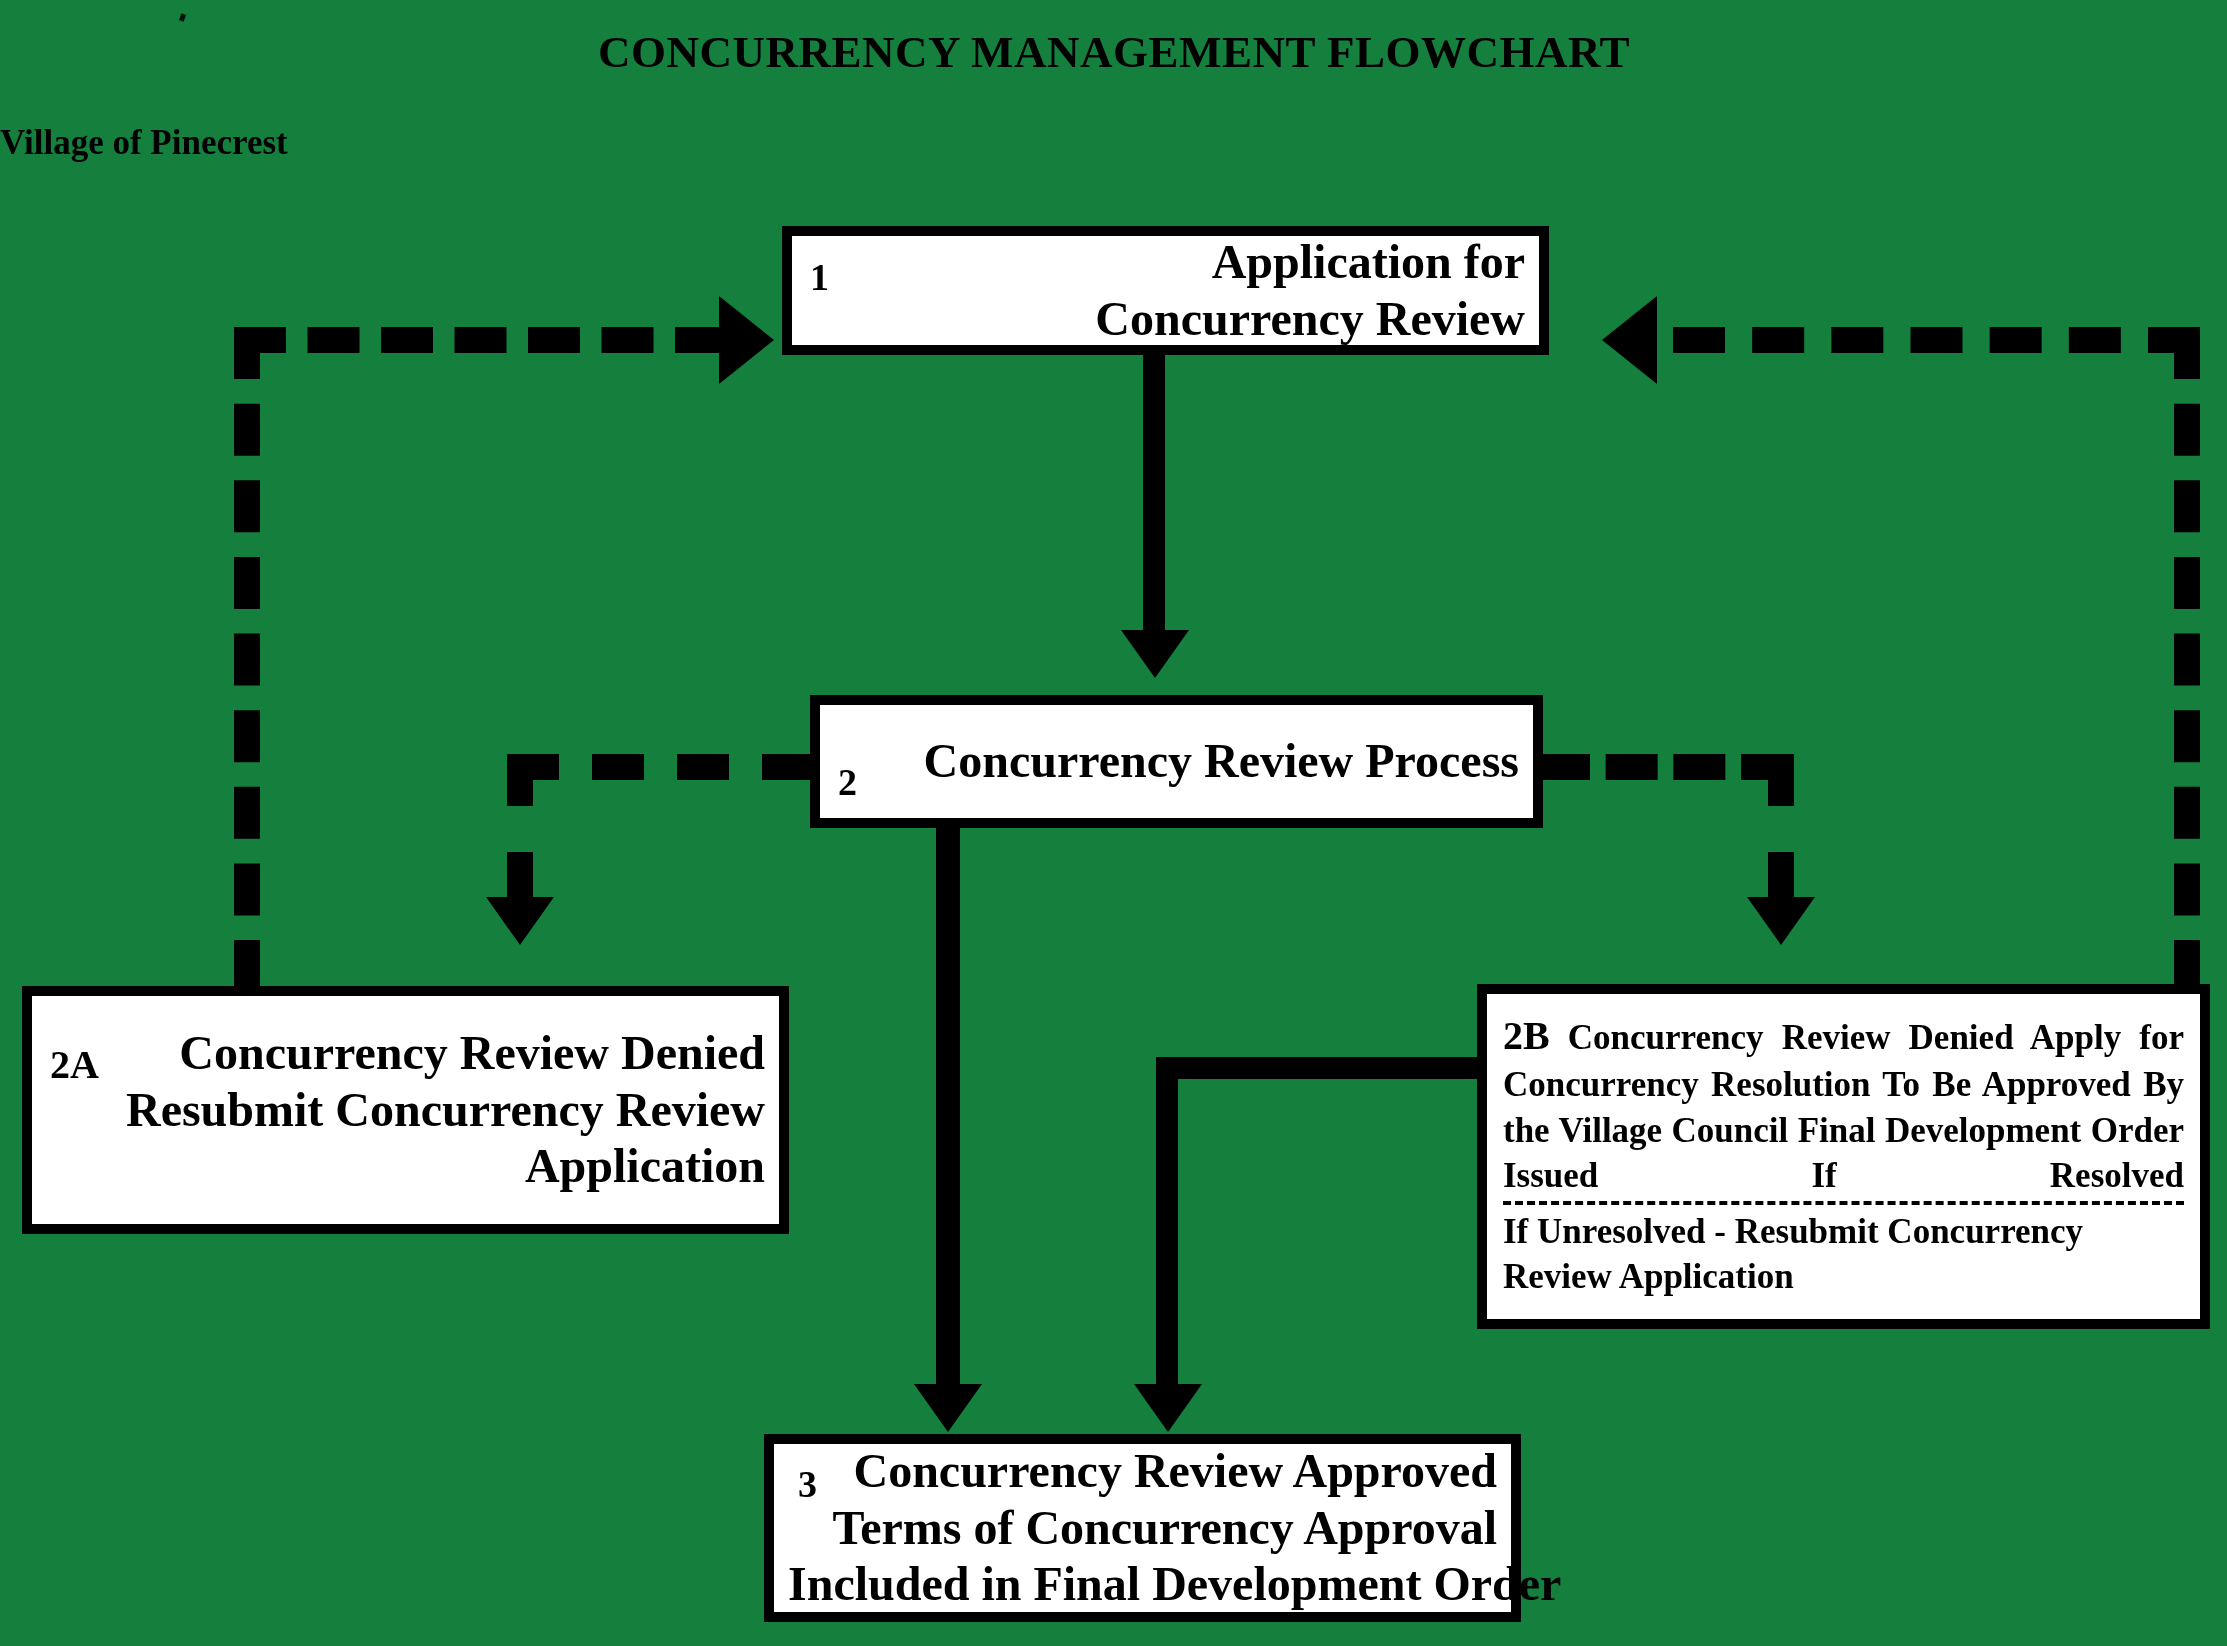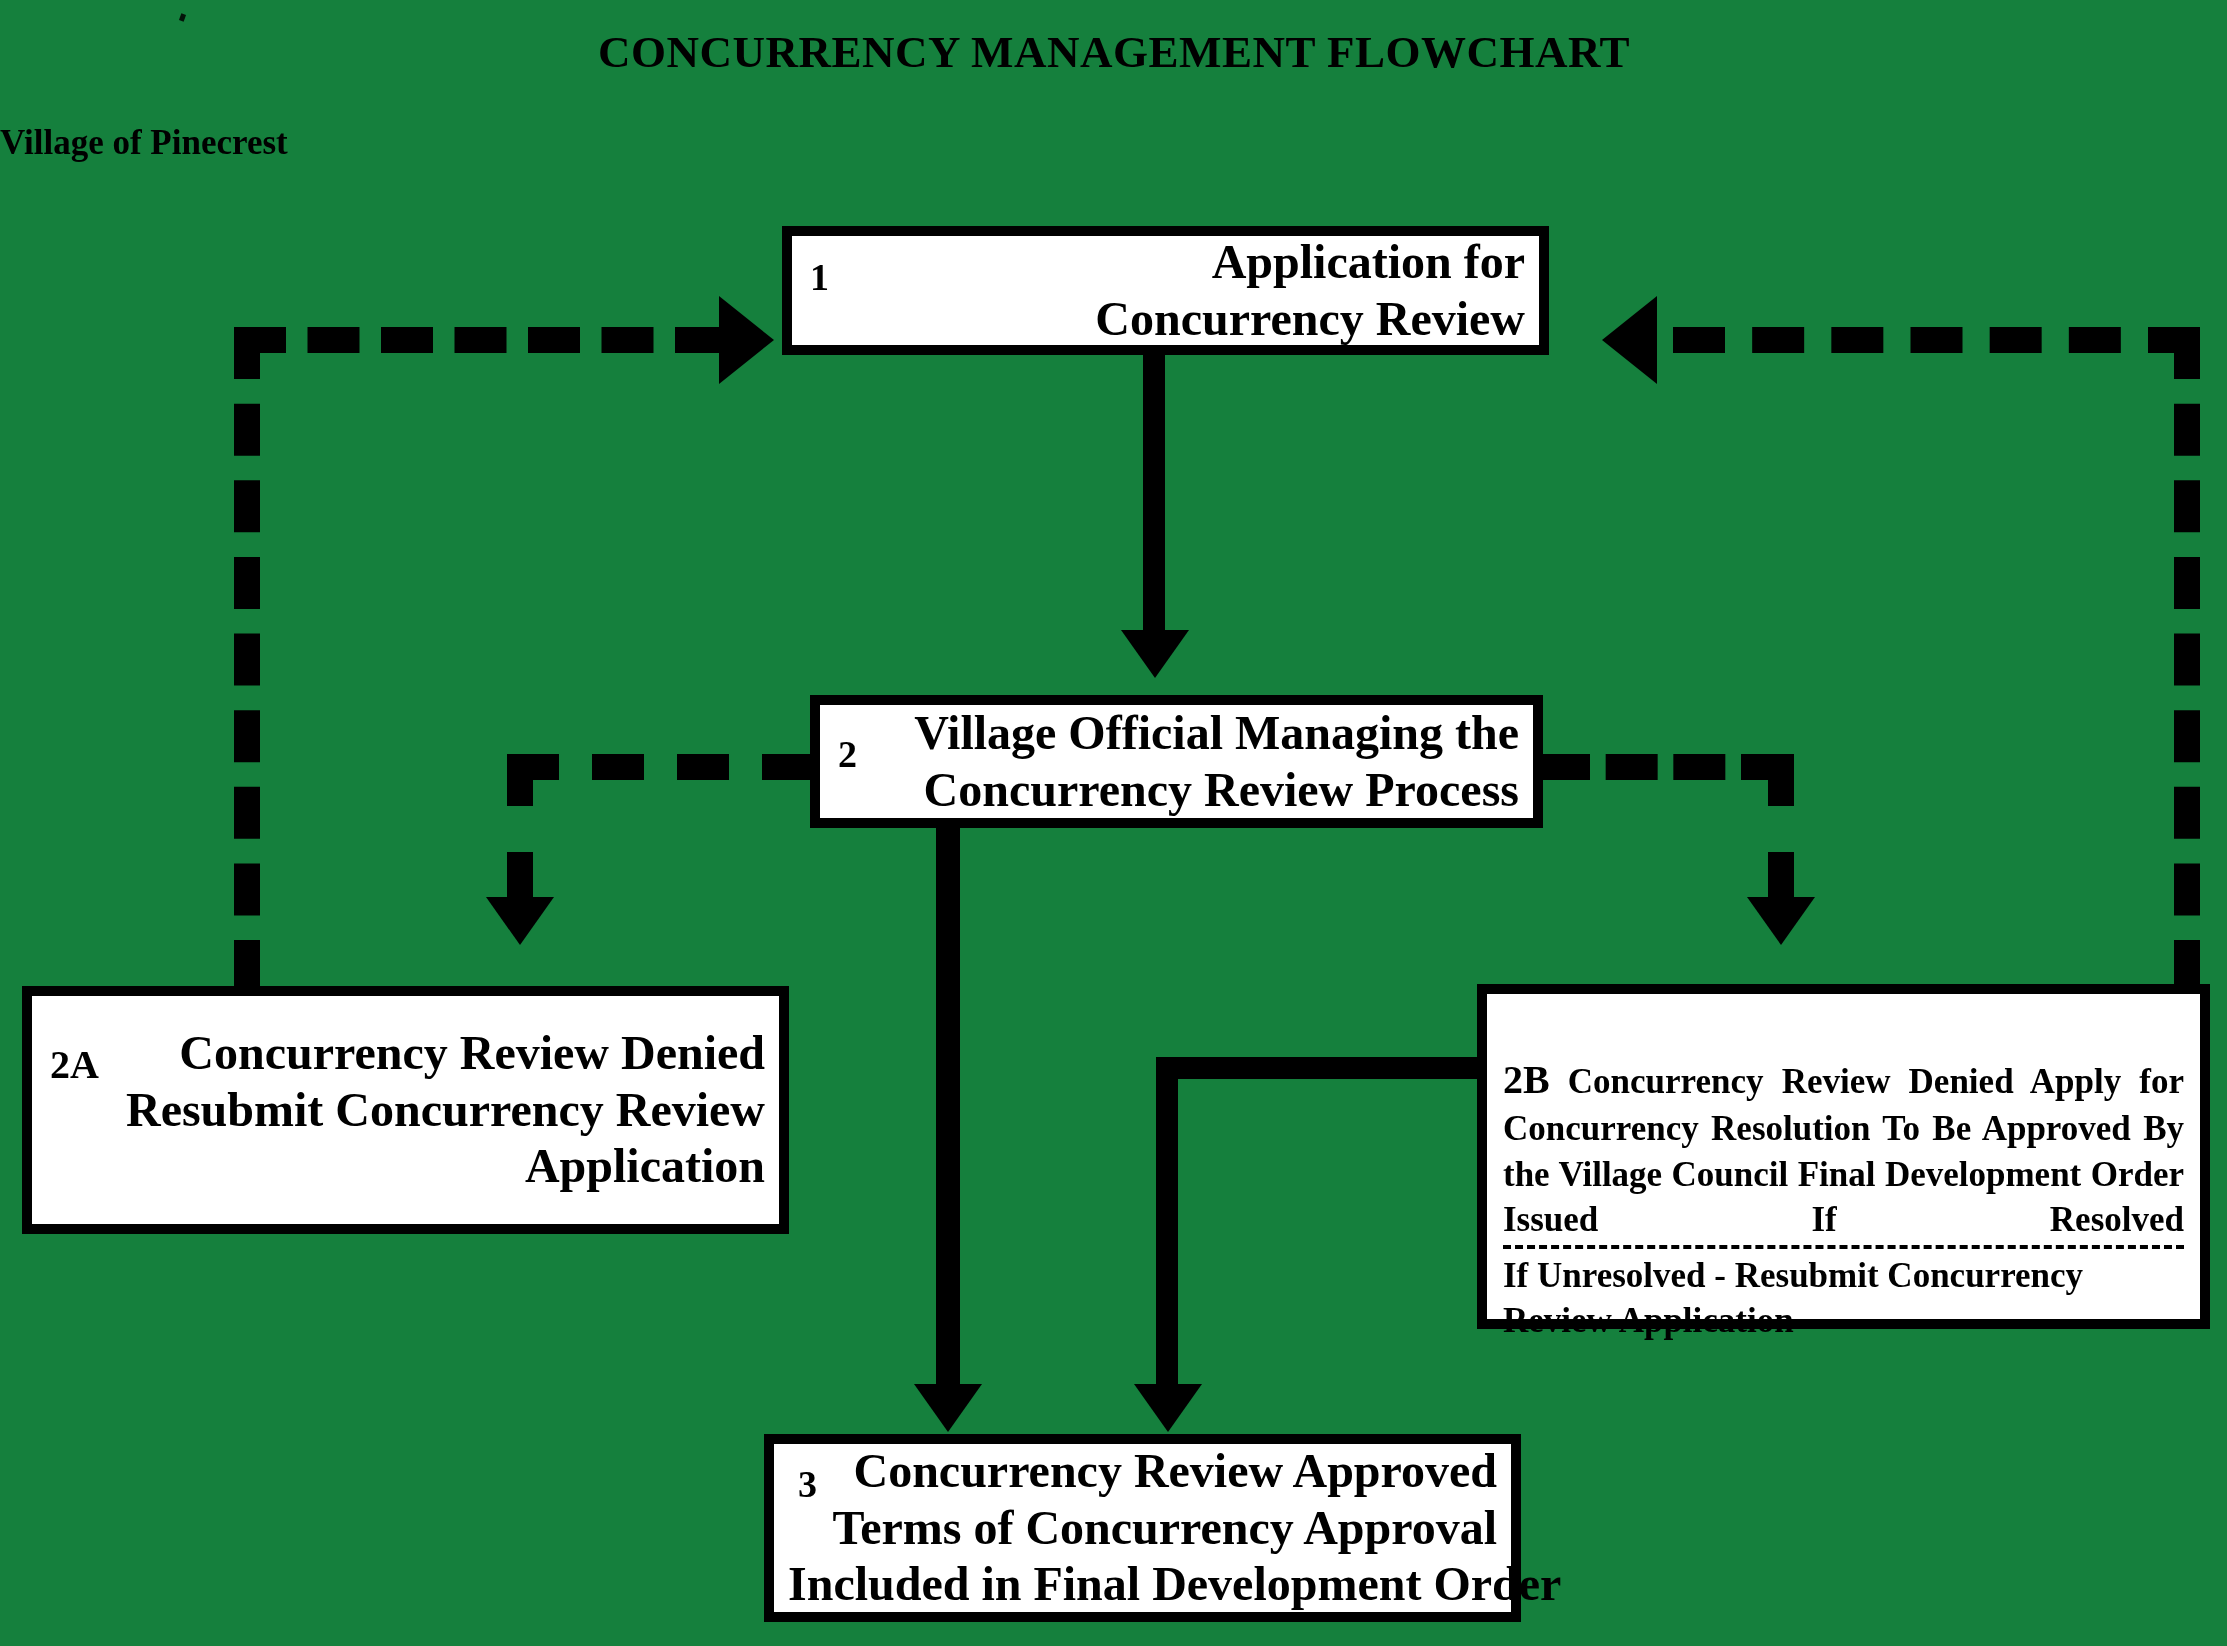--- a/index.html
+++ b/index.html
@@ -96,21 +96,21 @@
   #node2a .body { padding-left: 22px; }
 
   #node3 { left: 764px;  top: 1434px; width: 757px; height: 188px; }
   #node3 .num { left: 24px; top: 26px; transform: none; }
 
   
   #node2b {
     left: 1477px; top: 984px; width: 733px; height: 345px;
     align-items: flex-start;
   }
-  #node2b .inner { padding: 16px 16px 10px 16px; margin-top: 44px; }
+  #node2b .inner { padding: 16px 16px 10px 16px; }
   #node2b .para {
     font-size: 35px;
     font-weight: bold;
     line-height: 1.30;
     text-align: justify;
     text-align-last: justify;
     hyphens: none;
   }
   #node2b .para.last { text-align: left; text-align-last: left; }
   #node2b .numi { font-size: 40px; font-weight: bold; }
@@ -198,21 +198,20 @@
         <span class="ln">Application for</span>
         <span class="ln">Concurrency Review</span>
       </div>
     </div>
   </div>
 
   <div class="node" id="node2">
     <div class="inner">
       <span class="num">2</span>
       <div class="body">
-        <span class="ln">Village Official Managing the</span>
         <span class="ln">Concurrency Review Process</span>
       </div>
     </div>
   </div>
 
   <div class="node" id="node2a">
     <div class="inner">
       <span class="num">2A</span>
       <div class="body">
         <span class="ln">Concurrency Review Denied</span>

